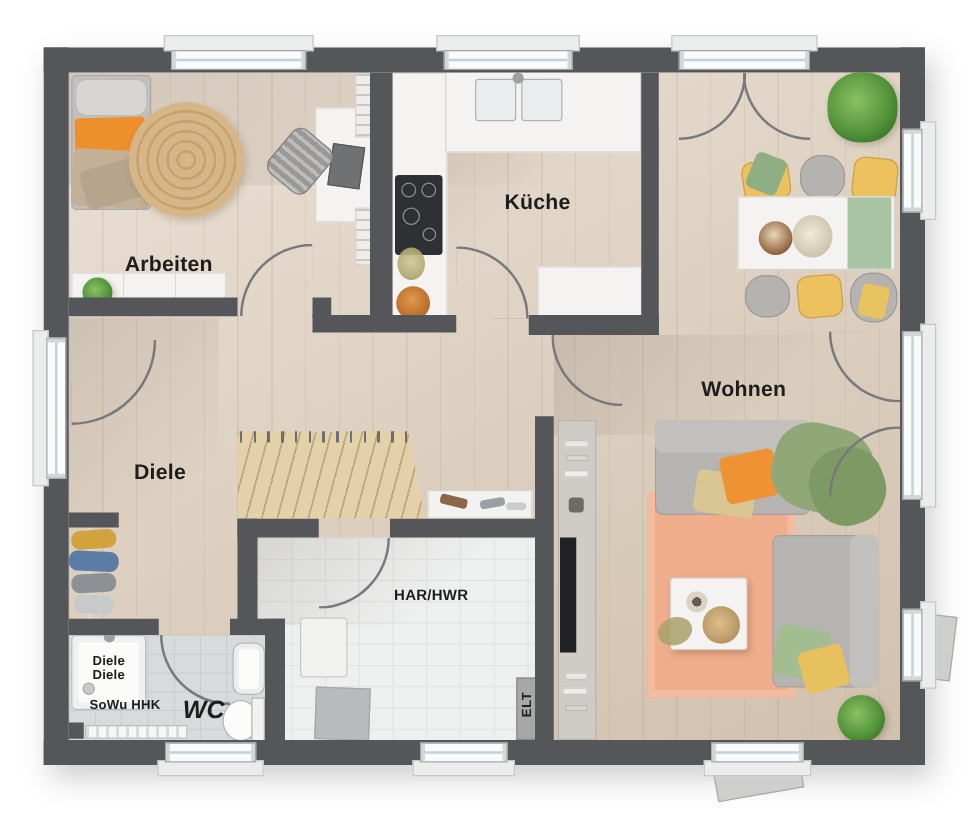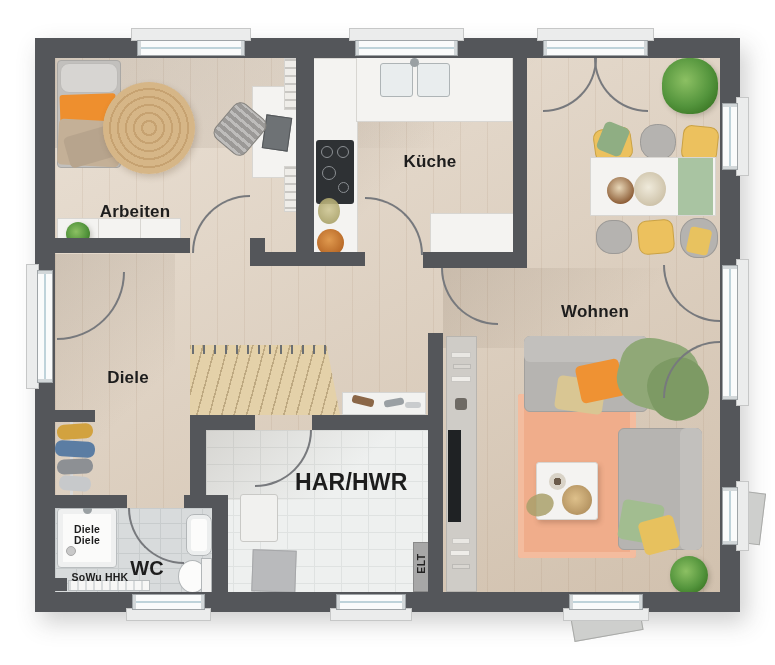--- a/index.html
+++ b/index.html
@@ -164,21 +164,21 @@
   <div class="lbl lbl-sm" style="left:404px;top:558px;width:36px;transform:rotate(-90deg);letter-spacing:.5px;color:#222;">ELT</div>
 
   <div class="fur" style="left:57px;top:508px;width:60px;height:60px;background:#fbfbfa;border:1px solid #b9bdbf;border-radius:4px;
        box-shadow:inset 0 0 0 5px #eff0f0;"></div>
   <div class="fur" style="left:66px;top:546px;width:10px;height:10px;border-radius:50%;background:#c9c9c9;border:1px solid #a9a9a9;z-index:11;"></div>
   <div class="fur" style="left:83px;top:505px;width:9px;height:9px;border-radius:50%;background:#9aa0a3;z-index:11;"></div>
   <div class="lbl lbl-sm" style="left:62px;top:524px;width:50px;z-index:61;">
     <span>Diele</span><br>
     <span>Diele</span>
   </div>
-  <div class="lbl lbl-sm" style="left:60px;top:572px;width:80px;">SoWu HHK</div>
+  <div class="lbl lbl-sm" style="left:60px;top:559px;width:80px;">SoWu HHK</div>
   <div class="fur" style="left:68px;top:580px;width:82px;height:11px;background:#f7f7f6;border:1px solid #b9bdbf;
        background-image:repeating-linear-gradient(90deg,#d9dcdd 0 2px,transparent 2px 8px);"></div>
   <div class="fur" style="left:55px;top:578px;width:12px;height:13px;background:#54565a;"></div>
   <div class="fur" style="left:186px;top:514px;width:26px;height:42px;background:#fcfcfb;border:1px solid #b2b6b8;border-radius:8px;
        box-shadow:inset 0 0 0 4px #eceeee;"></div>
   <div class="fur" style="left:178px;top:560px;width:29px;height:33px;background:#fcfcfb;border:1px solid #b2b6b8;border-radius:50%;"></div>
   <div class="fur" style="left:201px;top:558px;width:11px;height:36px;background:#f2f2f1;border:1px solid #b2b6b8;"></div>
 
   <div class="arc arc-se" style="left:57px;top:272px;width:68px;height:68px;"></div>
   <div class="arc arc-nw" style="left:192px;top:195px;width:58px;height:58px;"></div>
@@ -233,15 +233,15 @@
   <div class="win win-v" style="left:722px;top:487px;width:16px;height:58px;"></div>
   <div class="win win-h" style="left:132px;top:594px;width:73px;height:16px;"></div>
   <div class="win win-h" style="left:336px;top:594px;width:70px;height:16px;"></div>
   <div class="win win-h" style="left:569px;top:594px;width:74px;height:16px;"></div>
   <div class="win win-v" style="left:37px;top:270px;width:16px;height:113px;"></div>
 
   <div class="lbl" style="left:95px;top:203px;width:80px;">Arbeiten</div>
   <div class="lbl" style="left:395px;top:153px;width:70px;">Küche</div>
   <div class="lbl" style="left:555px;top:303px;width:80px;">Wohnen</div>
   <div class="lbl" style="left:98px;top:369px;width:60px;">Diele</div>
-  <div class="lbl" style="left:295px;top:470px;width:100px;font-size:23px;">HAR/HWR</div>
-  <div class="lbl" style="left:127px;top:558px;width:40px;font-size:20px;font-weight:700;">WC</div>
+  <div class="lbl" style="left:295px;top:470px;width:100px;font-size:12px;">HAR/HWR</div>
+  <div class="lbl" style="left:143px;top:558px;width:40px;font-size:20px;font-weight:700;font-style:italic;">WC</div>
 </div>
 
 </body></html>

